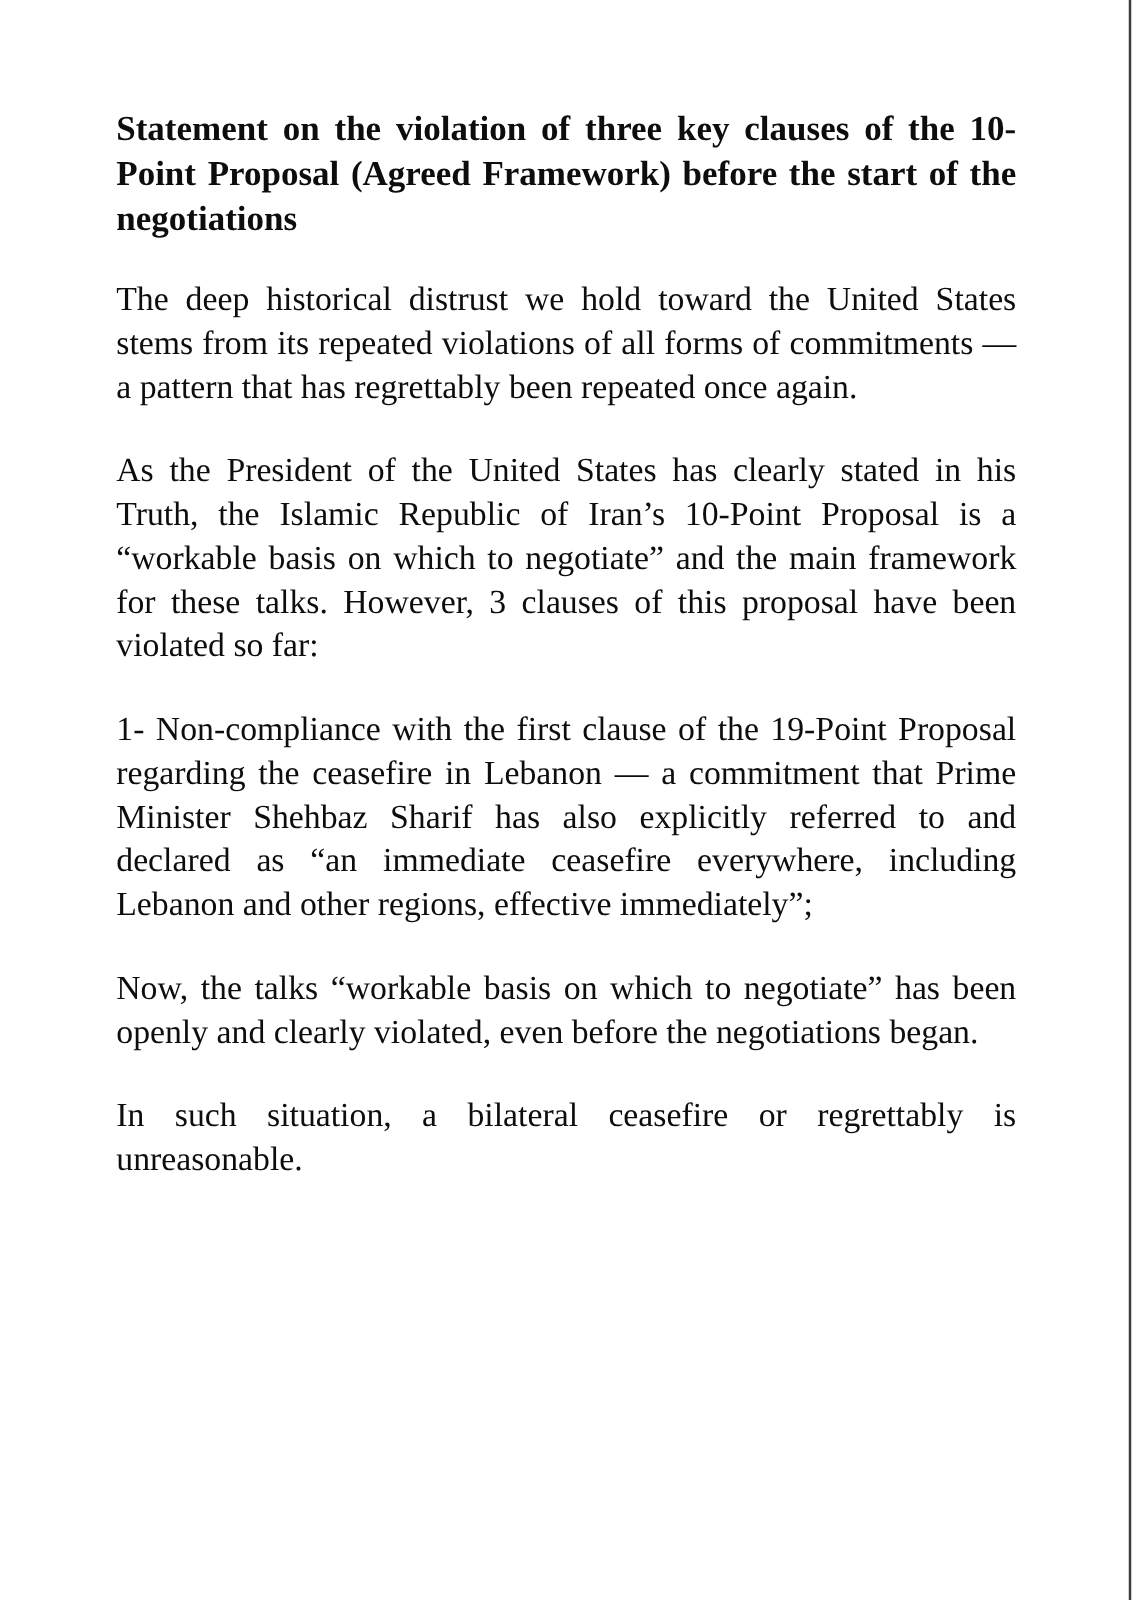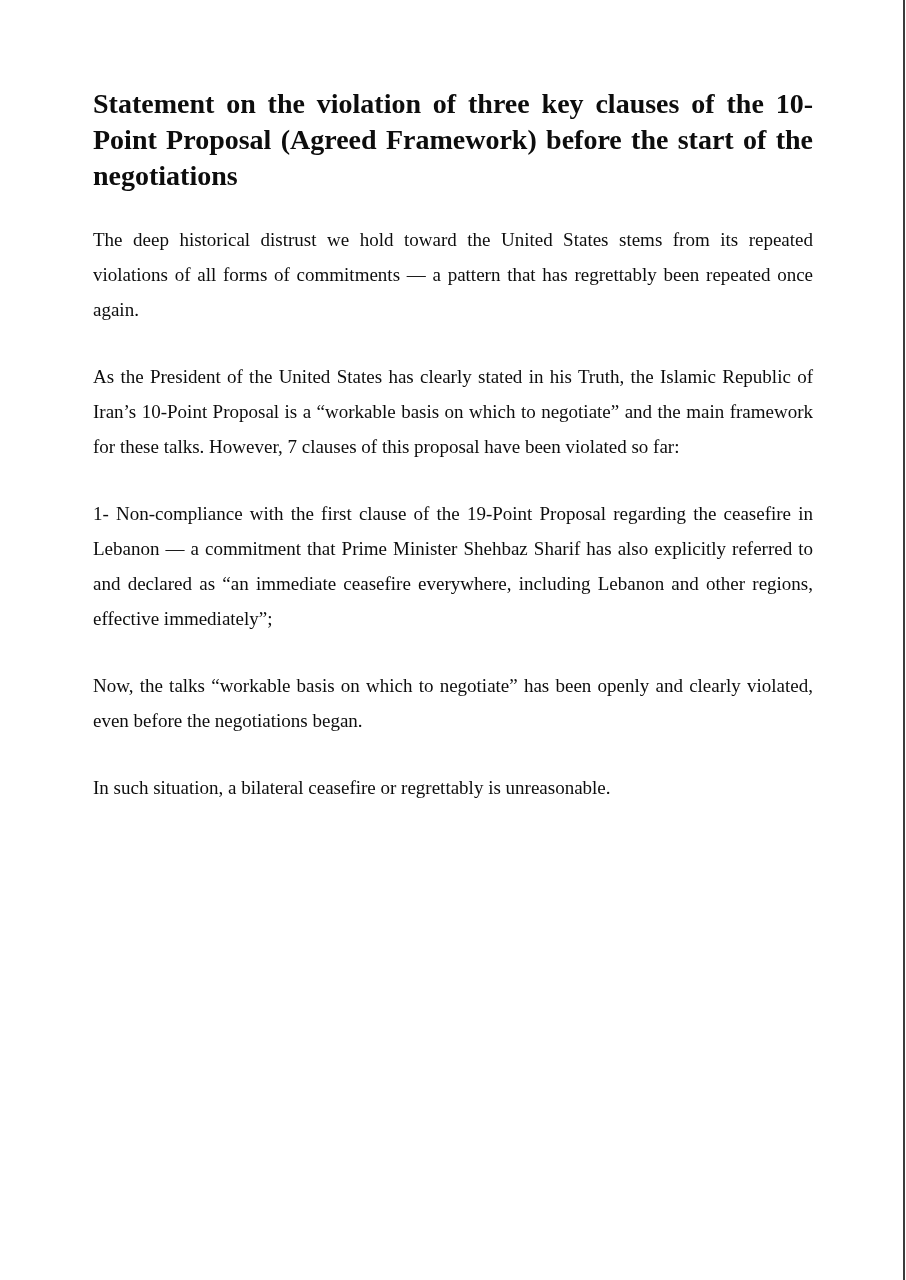--- a/index.html
+++ b/index.html
@@ -23,40 +23,40 @@
     font-family: "Liberation Serif", "DejaVu Serif", serif;
   }
   .content h1 {
     font-size: 28px;
     line-height: 36px;
     font-weight: bold;
     text-align: justify;
     margin: 86px 0 28px 0;
   }
   .content p {
-    font-size: 19px;
+    font-size: 27px;
     line-height: 35px;
     text-align: justify;
     margin: 0 0 32px 0;
   }
   .scan-edge {
     position: absolute;
     left: 903px;
     top: 0;
     width: 2px;
     height: 1280px;
     background: #3c3c3c;
   }
 </style>
 </head>
 <body>
 
 <div class="page">
   <div class="content">
     <h1>Statement on the violation of three key clauses of the 10-Point Proposal (Agreed Framework) before the start of the negotiations</h1>
     <p>The deep historical distrust we hold toward the United States stems from its repeated violations of all forms of commitments — a pattern that has regrettably been repeated once again.</p>
-    <p>As the President of the United States has clearly stated in his Truth, the Islamic Republic of Iran’s 10-Point Proposal is a “workable basis on which to negotiate” and the main framework for these talks. However, 7 clauses of this proposal have been violated so far:</p>
+    <p>As the President of the United States has clearly stated in his Truth, the Islamic Republic of Iran’s 10-Point Proposal is a “workable basis on which to negotiate” and the main framework for these talks. However, 3 clauses of this proposal have been violated so far:</p>
     <p>1- Non-compliance with the first clause of the 19-Point Proposal regarding the ceasefire in Lebanon — a commitment that Prime Minister Shehbaz Sharif has also explicitly referred to and declared as “an immediate ceasefire everywhere, including Lebanon and other regions, effective immediately”;</p>
     <p>Now, the talks “workable basis on which to negotiate” has been openly and clearly violated, even before the negotiations began.</p>
     <p>In such situation, a bilateral ceasefire or regrettably is unreasonable.</p>
   </div>
   <div class="scan-edge"></div>
 </div>
 
 </body></html>

